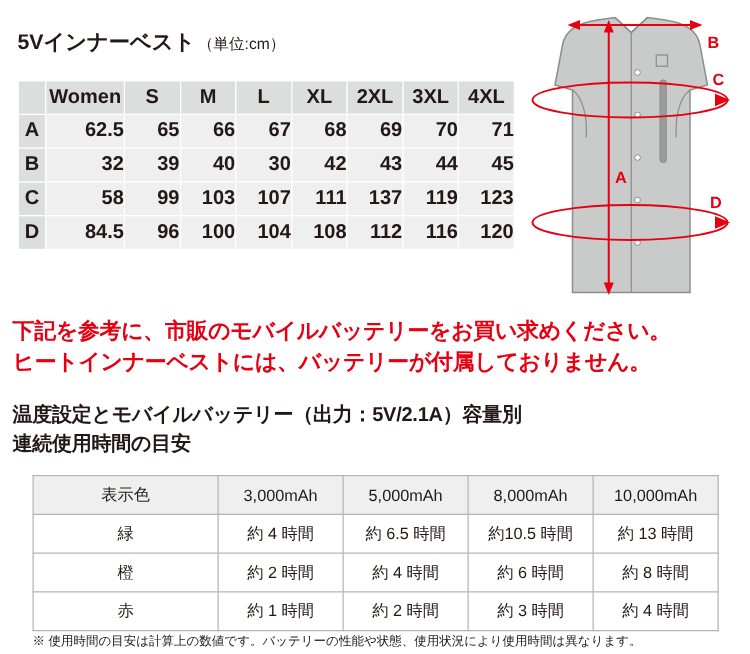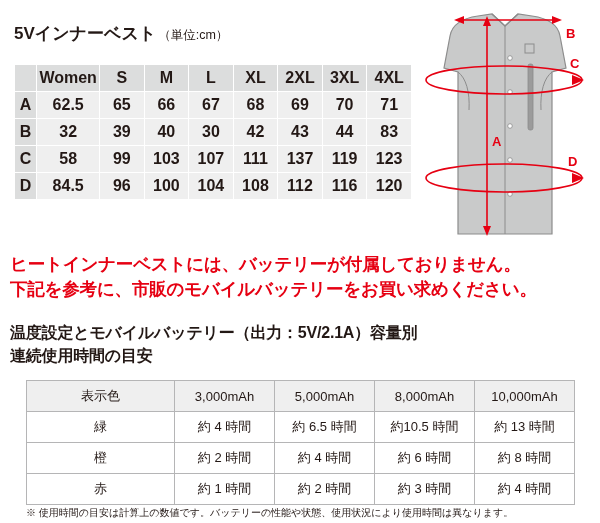--- a/index.html
+++ b/index.html
@@ -62,20 +62,21 @@
   }
   .size-table thead th.corner {
     background: #dcdddd;
   }
   .size-table tbody td.rowhead {
     background: #dcdddd;
     width: 22px;
   }
   .size-table tbody td.cell {
     background: #efefef;
+    text-align: right;
   }
   .size-table col.c0 { width: 22px; }
   .size-table col.c1 { width: 62px; }
   .size-table col.cn { width: 44px; }
 
   
   .red-msg {
     position: absolute;
     left: 10px;
     top: 252px;
@@ -189,21 +190,21 @@
       </tr>
       <tr>
         <td class="rowhead">B</td>
         <td class="cell">32</td>
         <td class="cell">39</td>
         <td class="cell">40</td>
         <td class="cell">30</td>
         <td class="cell">42</td>
         <td class="cell">43</td>
         <td class="cell">44</td>
-        <td class="cell">83</td>
+        <td class="cell">45</td>
       </tr>
       <tr>
         <td class="rowhead">C</td>
         <td class="cell">58</td>
         <td class="cell">99</td>
         <td class="cell">103</td>
         <td class="cell">107</td>
         <td class="cell">111</td>
         <td class="cell">137</td>
         <td class="cell">119</td>
@@ -266,22 +267,22 @@
       <polygon points="172,74 160,69 160,79" fill="#e60012"></polygon>
       <text x="158" y="62" fill="#e60012" font-size="13" font-weight="bold" font-family="Liberation Sans, sans-serif">C</text>
 
       <ellipse cx="92" cy="172" rx="78" ry="14" fill="none" stroke="#e60012" stroke-width="1.6"></ellipse>
       <polygon points="172,172 160,167 160,177" fill="#e60012"></polygon>
       <text x="156" y="160" fill="#e60012" font-size="13" font-weight="bold" font-family="Liberation Sans, sans-serif">D</text>
     </svg>
   </div>
 
   <div class="red-msg">
+    <div>下記を参考に、市販のモバイルバッテリーをお買い求めください。</div>
     <div>ヒートインナーベストには、バッテリーが付属しておりません。</div>
-    <div>下記を参考に、市販のモバイルバッテリーをお買い求めください。</div>
   </div>
 
   <div class="blk-head">
     <div>温度設定とモバイルバッテリー（出力：5V/2.1A）容量別</div>
     <div>連続使用時間の目安</div>
   </div>
 
   <table class="batt-table">
     <colgroup>
       <col class="b0">

